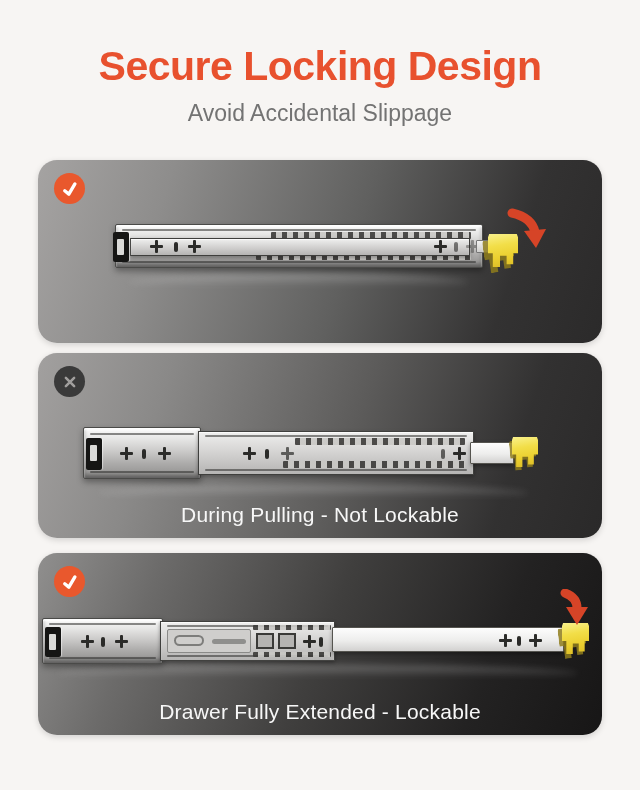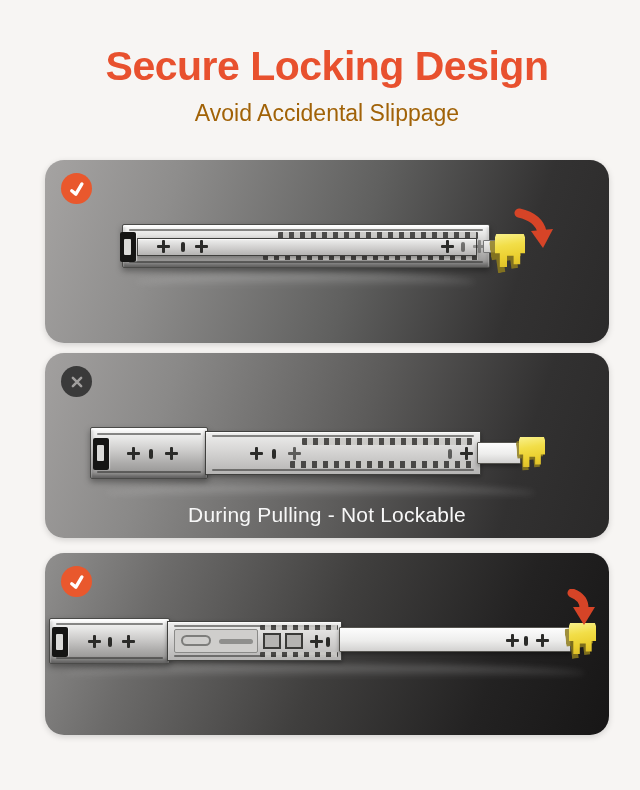--- a/index.html
+++ b/index.html
@@ -4,30 +4,30 @@
 <style>
   * { box-sizing: border-box; }
   html,body { margin:0; padding:0; }
   body {
     width:640px; height:790px;
     background:#F7F5F3;
     font-family:"Liberation Sans", sans-serif;
     position:relative;
     overflow:hidden;
   }
-  .canvas { position:absolute; inset:0;margin-left:7px; }
+  .canvas { position:absolute; inset:0; }
 
   
   .header { position:absolute; top:44px; left:0; width:640px; text-align:center; }
   .title {
     margin:0; font-size:41px; font-weight:bold; letter-spacing:-0.5px;
     color:#E8512E; line-height:1.1;
   }
   .subtitle {
-    margin:11px 0 0 0; font-size:23px; font-weight:400; color:#a16207;
+    margin:11px 0 0 0; font-size:23px; font-weight:400; color:#737373;
   }
 
   
   .panel {
     position:absolute; left:38px; width:564px; border-radius:19px;
     overflow:hidden; box-shadow:0 2px 6px rgba(0,0,0,0.15);
   }
   .p1 { top:160px; height:183px;
     background:linear-gradient(108deg,#A5A3A2 0%,#8E8D8C 22%,#60605F 55%,#333232 82%,#2B2A2A 100%); }
   .p2 { top:353px; height:185px;
@@ -225,15 +225,16 @@
     <div class="lock" style="left:524px;top:70px;width:27px;height:31px;">
       <div class="lock-shadow" style="transform:translate(-3px,4px) rotate(-7deg);"></div>
       <div class="lock-body"></div>
     </div>
     <svg class="arrow" style="left:518px;top:36px;" width="38" height="38" viewBox="0 0 38 38">
       <path d="M9 4 C 17 7, 21 12, 21 19" fill="none" stroke="#D64427" stroke-width="9" stroke-linecap="round"></path>
       <polygon points="10,18 32,18 21,36" fill="#D64427"></polygon>
     </svg>
     <div class="reflection" style="left:20px;top:112px;width:520px;height:16px;"></div>
 
+    <div class="caption">Drawer Fully Extended - Lockable</div>
   </section>
 
 </div>
 
 </body></html>

